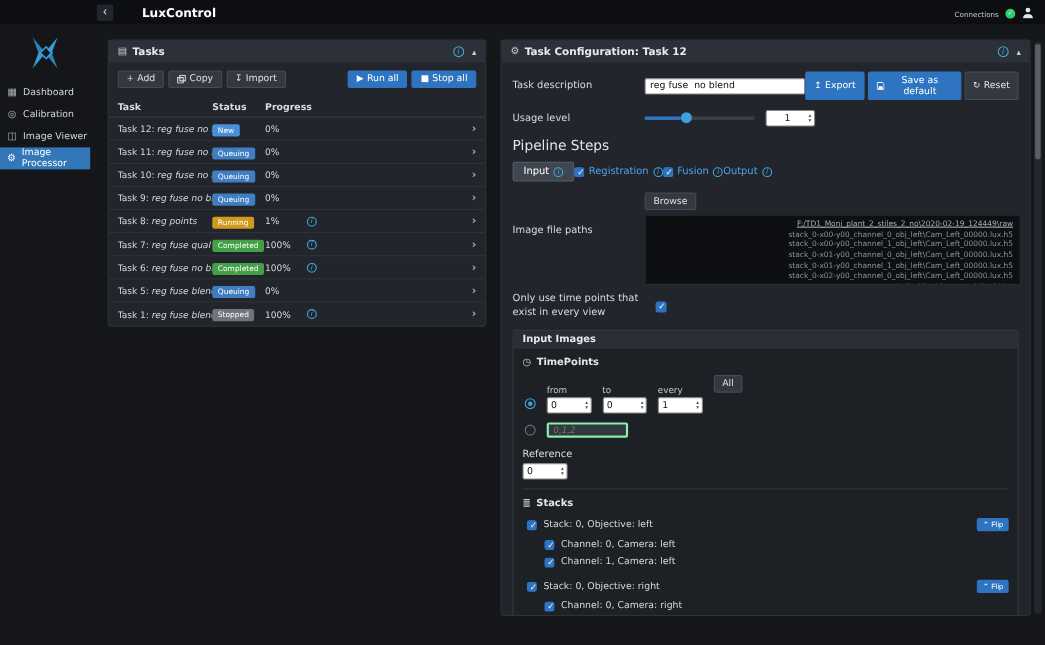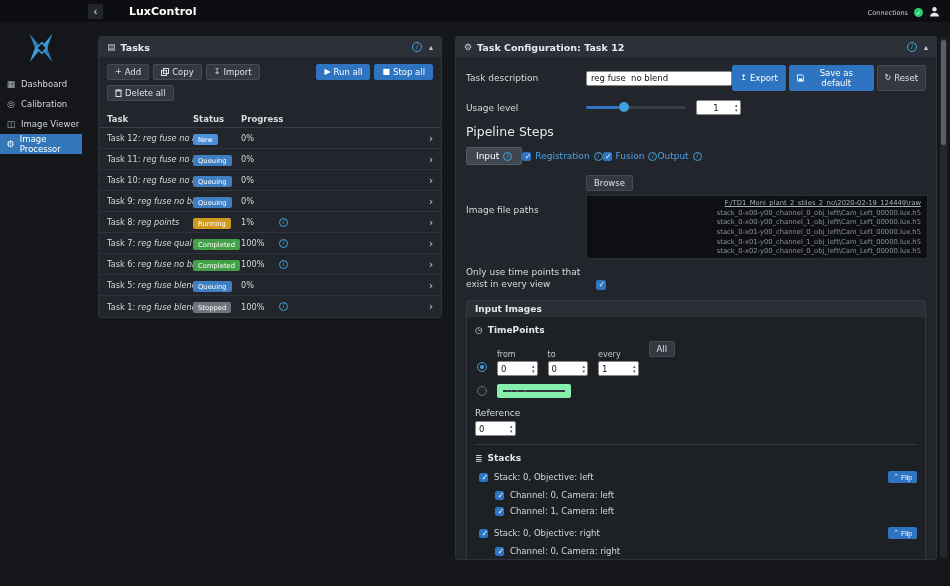--- a/index.html
+++ b/index.html
@@ -75,21 +75,21 @@
   .tabs { display:flex; align-items:center; margin-bottom:10px; }
   .tab { display:flex; align-items:center; gap:4px; cursor:pointer; font-size:9px; color:#4da3e8; }
   .tab.active { background:#3f4650; border:1px solid #565d67; border-radius:2px; padding:3px 9px; color:#fff; }
 
   .paths-row { display:flex; align-items:flex-start; margin-bottom:8px; }
   .paths-label { margin-top:30px; }
   .paths-ctrl { display:flex; flex-direction:column; gap:4px; }
   .paths-box { width:342px; height:64px; background:#0d0f12; border:1px solid #2a2e34; padding:3px 6px; text-align:right; font-size:6.8px; line-height:1.42; color:#8b9197; overflow:hidden; cursor:text; }
   .paths-box .p-line.first { color:#a8adb3;text-decoration:underline; }
 
-  .note-row { display:flex; align-items:flex-end; margin-bottom:10px; }
+  .note-row { display:flex; align-items:center; margin-bottom:10px; }
   .note-row .f-label { line-height:1.3; }
 
   .checkbox { width:10px; height:10px; border-radius:2px; background:#2a2e34; border:1px solid #555b63; display:inline-block; flex:none; position:relative; cursor:pointer; }
   .checkbox.on { background:#2e74c0; border-color:#2e74c0; }
   .checkbox.on::after { content:"✓"; position:absolute; left:1.5px; top:-1px; color:#fff; font-size:8px; }
   .checkbox.sm { width:9px; height:9px; }
   .radio { width:10px; height:10px; border-radius:50%; border:1px solid #6a7079; background:#22252b; display:inline-block; flex:none; position:relative; cursor:pointer; }
   .radio.on { border-color:#3fa0e0; }
   .radio.on::after { content:""; position:absolute; left:2px; top:2px; width:4px; height:4px; border-radius:50%; background:#3fa0e0; }
 
@@ -98,21 +98,21 @@
   .ii-head { background:#2a2e35; padding:3px 8px; font-weight:bold; font-size:9px; color:#e6e8ea; }
   .ii-body { padding:8px; }
   .sect-h { display:flex; align-items:center; gap:5px; font-weight:bold; font-size:9px; color:#e3e6e9; margin-bottom:6px; }
   .sect-h .s-ic { color:#c8ccd0; font-size:9px; }
   .tp-row { display:flex; align-items:flex-end; gap:10px; margin:2px 0 8px 2px; }
   .tp-row .radio { margin-bottom:4px; }
   .tp-col { display:flex; flex-direction:column; gap:2px; }
   .tp-col label { font-size:8px; color:#c3c7cb; }
   .tp-row .btn { margin-bottom:19px; }
   .tp-row2 { display:flex; align-items:center; gap:10px; margin:0 0 10px 2px; }
-  .list-in { width:74px; height:14px; background:#33373d; border:6px solid #86efac; border-radius:2px; color:#8b9197; font-size:8px; font-family:inherit; padding:0 4px; font-style:italic; }
+  .list-in { width:74px; height:14px; background:#33373d; border:2px solid #86efac; border-radius:2px; color:#8b9197; font-size:8px; font-family:inherit; padding:0 4px; font-style:italic; }
   .ref-label { font-size:9px; color:#d8dbdf; margin:4px 0 3px 0; }
   .stack-row { display:flex; align-items:center; gap:6px; height:16px; margin-left:4px; cursor:pointer; }
   .stack-row.indent { margin-left:20px; }
   .stack-row .s-label { font-size:8.5px; }
   .stack-row.head { margin-top:6px; margin-bottom:2px; }
   .flipbtn { margin-left:auto; background:#2e74c0; border:none; border-radius:2px; color:#fff; font-size:6.8px; padding:2px 5px; display:inline-flex; gap:2px; align-items:center; cursor:pointer; }
 
   
   .scrollbar { position:absolute; right:3px; top:38px; width:7px; height:520px; background:#24272d; border-radius:3px; }
   .scroll-thumb { position:absolute; top:2px; left:1px; width:5px; height:105px; background:#5a5f66; border-radius:3px; cursor:grab; }
@@ -192,30 +192,20 @@
           <span>Import</span>
         </button>
       <span class="grow"></span>
       <button class="btn primary">
           <span class="b-ic">▶</span>
           <span>Run all</span>
         </button>
       <button class="btn primary">
           <span class="b-ic">■</span>
           <span>Stop all</span>
-        </button>
-    </div>
-    <div class="tb-row">
-      <button class="btn">
-        <svg width="7" height="8" viewBox="0 0 7 8">
-            <rect x="1" y="2" width="5" height="5.5" fill="none" stroke="#dde0e3"></rect>
-            <line x1="0" y1="1.2" x2="7" y2="1.2" stroke="#dde0e3"></line>
-            <line x1="2.5" y1="0.3" x2="4.5" y2="0.3" stroke="#dde0e3"></line>
-          </svg>
-        <span>Delete all</span>
         </button>
     </div>
   </div>
   <div class="thead">
     <span>Task</span>
     <span>Status</span>
     <span>Progress</span>
     <span></span>
       <span></span>
       <span></span>

